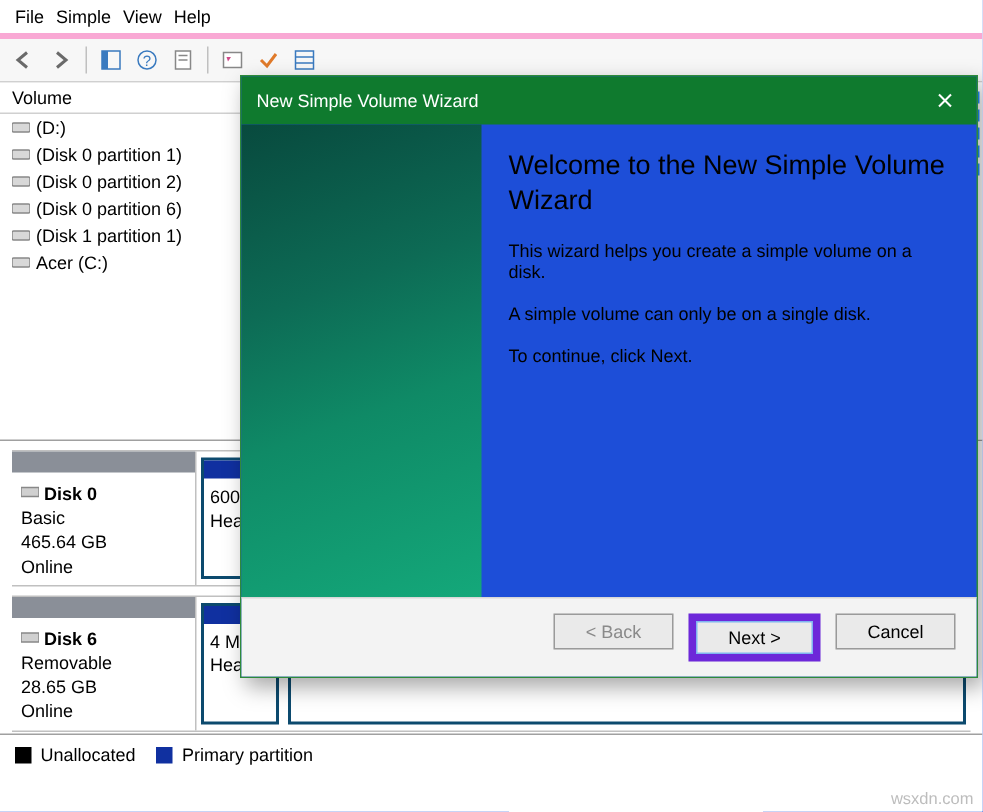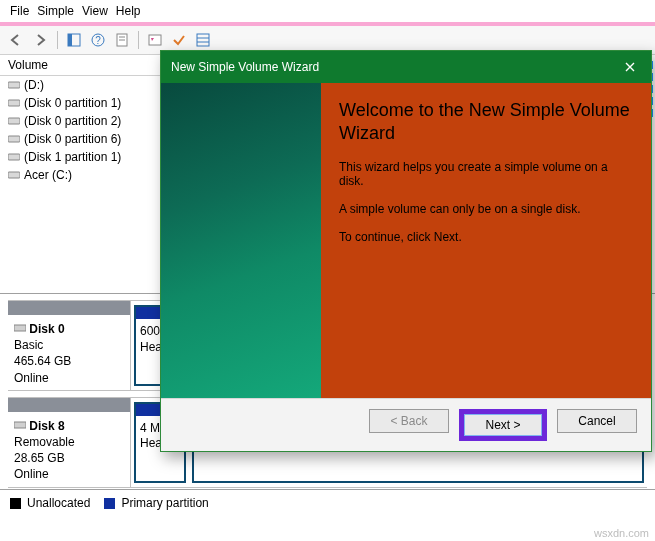--- a/index.html
+++ b/index.html
@@ -20,21 +20,21 @@
 .disk-info .stripe{position:absolute;top:0;left:0;right:0;height:14px;background:#8a8f98}
 .disk-info .txt{position:relative;padding-top:16px;line-height:1.35}
 .part{border:2px solid #0c4a6e;margin:4px 3px;padding:3px 4px;position:relative;min-width:40px}
 .part .pstripe{position:absolute;top:0;left:0;right:0;height:12px}
 .part .ptxt{padding-top:14px;line-height:1.3}
 .pblue{background:#1030a0}
 .pblack{background:#000}
 .legend{display:flex;align-items:center;gap:6px;padding:6px 10px}
 .lg-box{width:11px;height:11px}
 
-.dialog{position:absolute;left:160px;top:50px;width:490px;height:400px;background:#c2410c;border:1px solid #2e8a3a;box-shadow:4px 6px 14px rgba(0,0,0,.35);display:flex;flex-direction:column}
+.dialog{position:absolute;left:160px;top:50px;width:490px;height:400px;background:#1d4ed8;border:1px solid #2e8a3a;box-shadow:4px 6px 14px rgba(0,0,0,.35);display:flex;flex-direction:column}
 .dlg-title{background:#0f7a2e;color:#fff;display:flex;align-items:center;justify-content:space-between;padding:6px 10px;font-size:12px}
 .dlg-close{width:22px;height:20px;display:flex;align-items:center;justify-content:center;color:#fff}
 .dlg-body{flex:1;display:flex}
 .dlg-side{width:160px;background:linear-gradient(160deg,#084a3e 0%,#0d6b55 35%,#0f8a66 60%,#14a87a 100%)}
 .dlg-main{flex:1;padding:16px 18px}
 .dlg-h{font-size:18px;font-weight:400;margin:0 0 16px 0;line-height:1.25}
 .dlg-p{margin:0 0 14px 0}
 .dlg-btns{display:flex;justify-content:flex-end;gap:10px;padding:10px 14px;border-top:1px solid #d8d8d8;background:#f3f3f3}
 .btn{min-width:78px;height:22px;border:1px solid #9a9a9a;background:#eaeaea;font-size:12px;display:flex;align-items:center;justify-content:center}
 .btn.primary{border:5px solid #6d28d9;box-shadow:inset 0 0 0 1px #7fb4f0}
@@ -169,21 +169,21 @@
             <div class="pstripe pblue"></div>
             <div class="ptxt"><span>600</span><br><span>Hea</span></div>
           </div>
         </div>
       </div>
       <div class="disk-row">
         <div class="disk-info">
           <div class="stripe"></div>
           <div class="txt"><svg width="12" height="10" style="display:inline">
               <rect x="0" y="2" width="12" height="6" fill="#d0d0d0" stroke="#888"></rect>
-            </svg> <b>Disk 8</b><br><span>Removable</span><br><span>28.65 GB</span><br><span>Online</span></div>
+            </svg> <b>Disk 6</b><br><span>Removable</span><br><span>28.65 GB</span><br><span>Online</span></div>
         </div>
         <div style="flex: 1 1 0%; display: flex;">
           <div class="part" style="">
             <div class="pstripe pblue"></div>
             <div class="ptxt"><span>4 MB</span><br><span>Healt</span></div>
           </div>
           <div class="part" style="flex: 1 1 0%;">
             <div class="pstripe pblack"></div>
             <div class="ptxt"><span>28.65 GB</span><br><span>Unallocated</span></div>
           </div>

